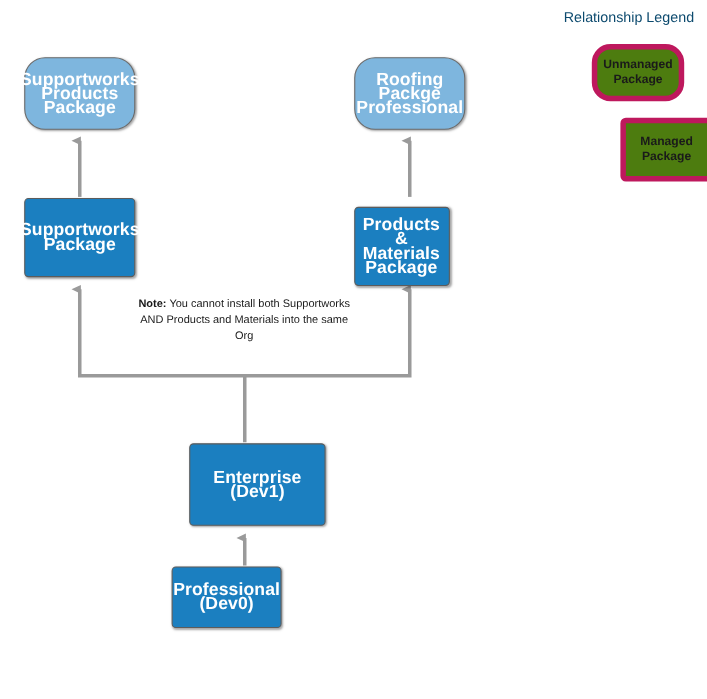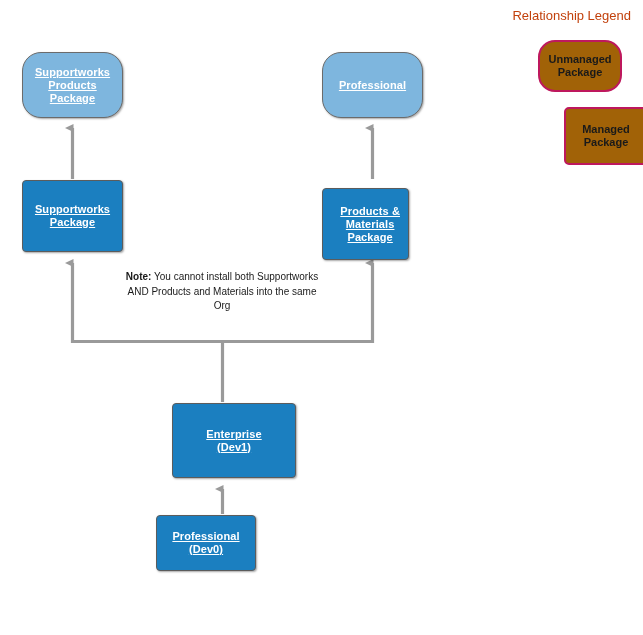--- a/index.html
+++ b/index.html
@@ -4,44 +4,44 @@
 <style>
   html,body{margin:0;padding:0;background:#ffffff;}
   body{width:643px;height:635px;position:relative;overflow:hidden;
        font-family:"Liberation Sans","DejaVu Sans",sans-serif;}
   #canvas{position:absolute;left:0;top:0;width:643px;height:635px;}
 
   svg.edges{position:absolute;left:0;top:0;width:643px;height:635px;pointer-events:none;}
 
   .node{position:absolute;box-sizing:border-box;display:flex;align-items:center;
         justify-content:center;text-align:center;color:#ffffff;font-weight:bold;
-        font-size:11px;line-height:13px;letter-spacing:.1px;text-decoration:underline;}
+        font-size:16px;line-height:13px;letter-spacing:.1px;}
   .node span{display:block;padding:0 4px;}
 
   .node.unmanaged{background:#7eb6de;border:1px solid #6b6b6b;border-radius:19px;
         box-shadow:1px 1px 2px rgba(0,0,0,.35);}
   .node.managed{background:#1b7fc0;border:1px solid #5c5c5c;border-radius:4px;
         box-shadow:1px 1px 2px rgba(0,0,0,.35);}
 
   #n-swreports{left:22px;top:52px;width:101px;height:66px;}
   #n-roofing  {left:322px;top:52px;width:101px;height:66px;}
   #n-swpkg    {left:22px;top:180px;width:101px;height:72px;}
   #n-prodmat  {left:322px;top:188px;width:87px;height:72px;justify-content:flex-end;}
   #n-ent      {left:172px;top:403px;width:124px;height:75px;}
   #n-prof     {left:156px;top:515px;width:100px;height:56px;}
 
   #note{position:absolute;left:122px;top:270px;width:200px;text-align:center;
         font-size:10px;line-height:14.5px;color:#1a1a1a;}
   #note b{font-weight:bold;}
 
   #legend{position:absolute;left:489px;top:8px;width:150px;}
-  #legend-title{font-size:13px;color:#c2410c;text-align:right;padding-right:8px;
+  #legend-title{font-size:13px;color:#0c4a6e;text-align:right;padding-right:8px;
         line-height:16px;}
-  .legend-box{position:absolute;box-sizing:border-box;background:#a16207;
-        border:2px solid #be185d;display:flex;align-items:center;justify-content:center;
+  .legend-box{position:absolute;box-sizing:border-box;background:#4d7c0f;
+        border:5px solid #be185d;display:flex;align-items:center;justify-content:center;
         text-align:center;font-size:11px;line-height:13px;font-weight:bold;color:#1a1a1a;}
   #lg-unmanaged{left:538px;top:40px;width:84px;height:52px;border-radius:17px;}
   #lg-managed  {left:564px;top:107px;width:84px;height:58px;border-radius:5px;}
 </style>
 </head>
 <body>
 
 <div id="canvas">
 
   <svg class="edges" viewBox="0 0 643 635" width="643" height="635">
@@ -64,20 +64,21 @@
 
   <div class="node unmanaged" id="n-swreports">
     <span>
       <span style="display: block;">Supportworks</span>
       <span style="display: block;">Products Package</span>
     </span>
   </div>
 
   <div class="node unmanaged" id="n-roofing">
     <span>
+      <span style="display: block;">Roofing Packge</span>
       <span style="display: block;">Professional</span>
     </span>
   </div>
 
   <div class="node managed" id="n-swpkg">
     <span>
       <span style="display: block;">Supportworks</span>
       <span style="display: block;">Package</span>
     </span>
   </div>

